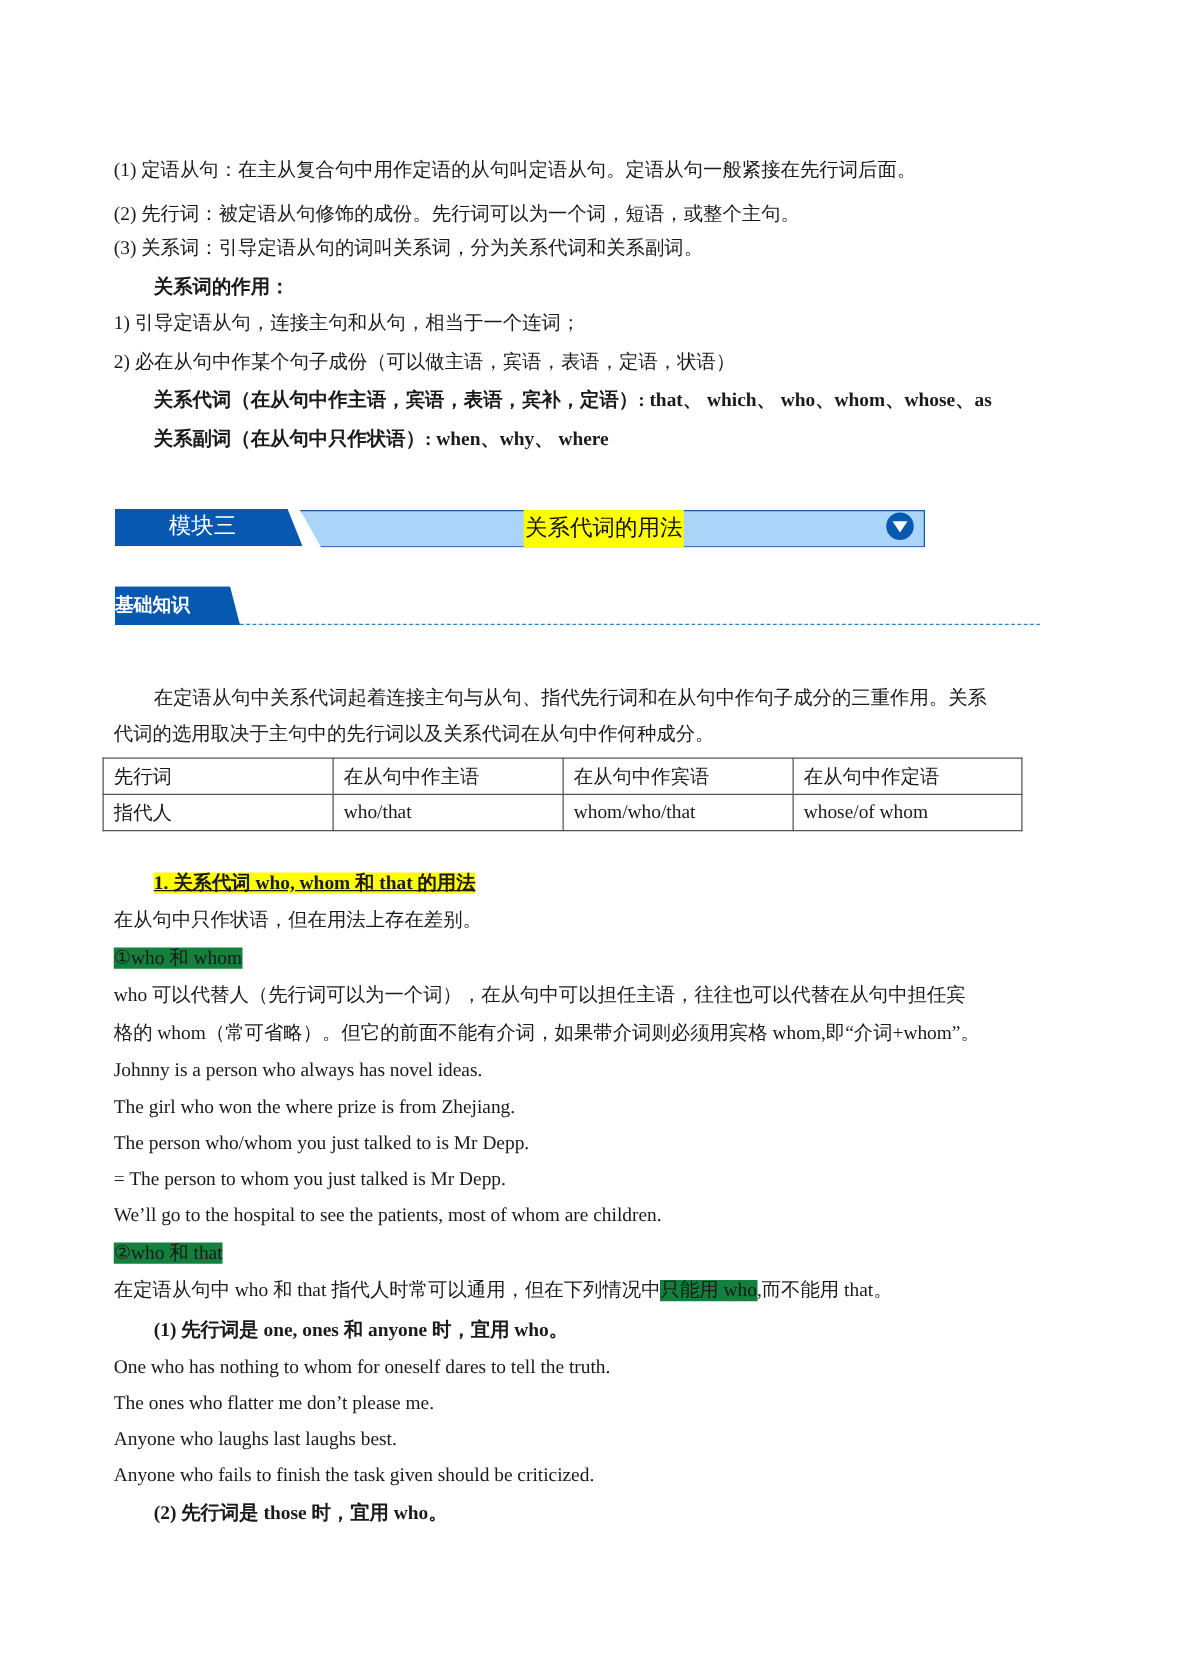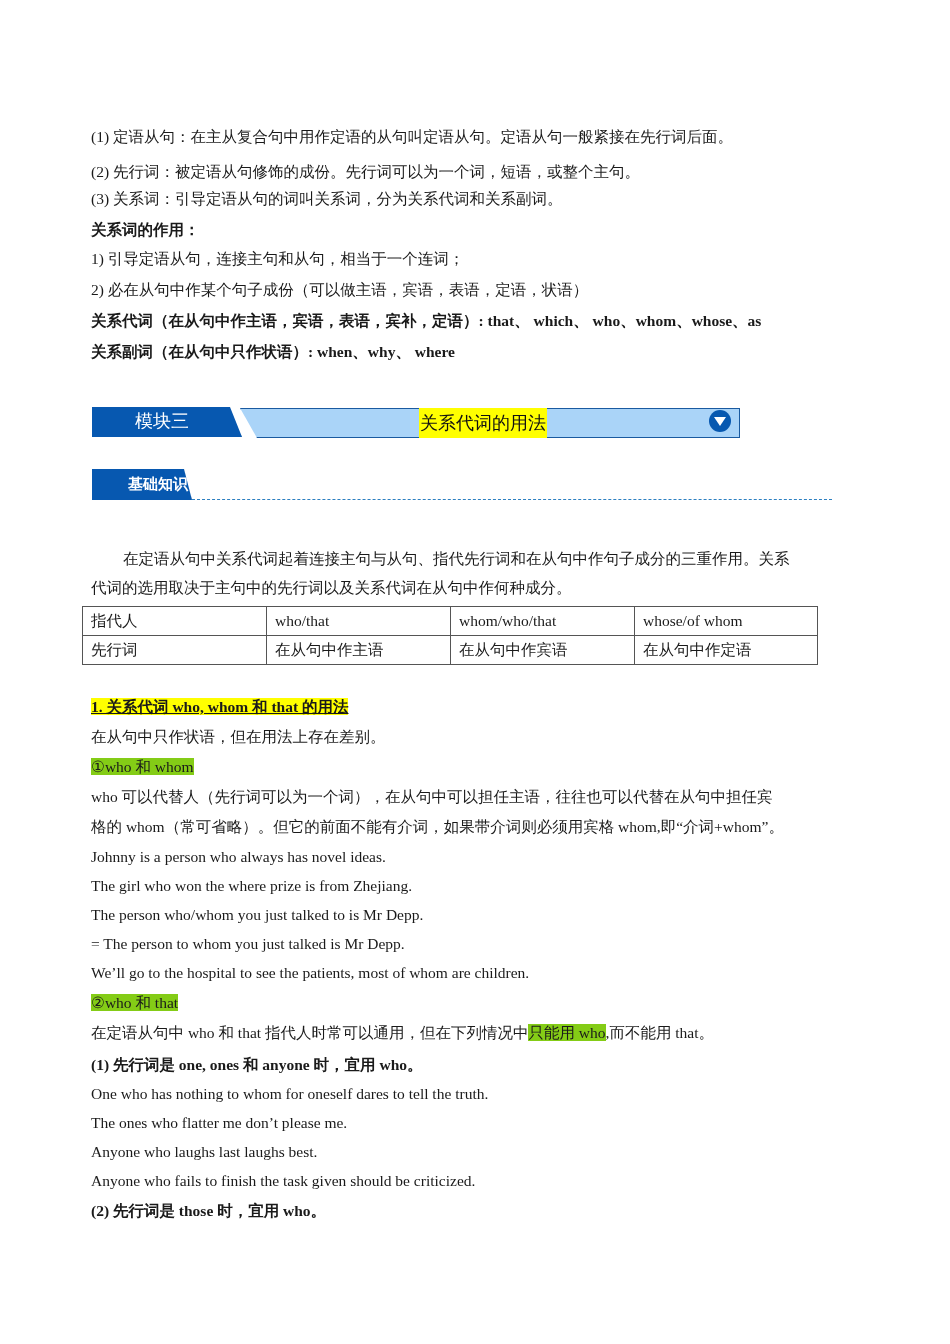--- a/index.html
+++ b/index.html
@@ -1,21 +1,21 @@
 <!DOCTYPE html>
 <html><head>
   <meta charset="utf-8">
   <style>
     html, body { margin: 0; padding: 0; background: #ffffff; }
     body { width: 950px; height: 1344px; position: relative; overflow: hidden;
            font-family: "Liberation Serif", "DejaVu Serif", serif; color: #1a1a1a; }
     .line { position: absolute; left: 91px; font-size: 15.5px; line-height: 20px; white-space: nowrap; }
-    .bold { font-weight: bold; }
+    .bold { font-weight: bold; margin-left: 32px; }
     .hl-yellow { background: #ffff00; }
-    .hl-cyan { background: #84cc16; }
+    .hl-cyan { background: #15803d; }
     .u { text-decoration: underline; }
 
     
     .banner { position: absolute; left: 92px; top: 407px; width: 648px; height: 32px; }
     .banner-left { position: absolute; left: 0; top: 0; width: 150px; height: 30px;
                    background: #0758b0; clip-path: polygon(0 0, 138px 0, 150px 30px, 0 30px);
                    box-shadow: 0 3px 3px rgba(0,0,0,0.35); }
     .banner-left-text { position: absolute; left: 0; top: 0; width: 140px; height: 34px; line-height: 28px;
                         text-align: center; color: #ffffff; font-family: "DejaVu Sans", sans-serif; font-size: 18px; }
     .banner-right { position: absolute; left: 148px; top: 1px; width: 498px; height: 28px;
@@ -24,21 +24,21 @@
     .banner-title { position: absolute; left: 327px; top: 1px; height: 26px; line-height: 26px;
                     font-family: "DejaVu Sans", sans-serif; font-size: 18px; color: #111; background: #ffff00; padding: 2px 1px; }
     .banner-icon { position: absolute; left: 617px; top: 3px; width: 22px; height: 22px; border-radius: 50%;
                    background: #0758b0; }
     .banner-icon::after { content: ""; position: absolute; left: 5px; top: 7px; width: 0; height: 0;
                           border-left: 6px solid transparent; border-right: 6px solid transparent; border-top: 9px solid #ffffff; }
 
     
     .tag { position: absolute; left: 92px; top: 469px; width: 100px; height: 31px; background: #0758b0;
            clip-path: polygon(0 0, 92px 0, 100px 31px, 0 31px); box-shadow: 0 2px 3px rgba(0,0,0,0.35); }
-    .tag-text { position: absolute; left: 92px; top: 469px; width: 96px; height: 31px; line-height: 31px; text-align: right;
+    .tag-text { position: absolute; left: 92px; top: 469px; width: 96px; height: 31px; line-height: 31px; text-align: left;
                 color: #fff; font-family: "DejaVu Sans", sans-serif; font-weight: bold; font-size: 15px; }
     .dash { position: absolute; left: 192px; top: 499px; width: 640px; border-top: 1.5px dashed #2d7fc0; }
 
     
     table.grid { position: absolute; left: 82px; top: 606px; border-collapse: collapse; font-size: 15.5px; }
     table.grid td { border: 1px solid #555; height: 28px; padding: 0 8px; vertical-align: middle; }
     table.grid td.c0 { width: 167px; }
     table.grid td.c1 { width: 167px; }
     table.grid td.c2 { width: 167px; }
     table.grid td.c3 { width: 166px; }
@@ -66,30 +66,30 @@
 <div class="tag"></div>
 <div class="tag-text">基础知识</div>
 <div class="dash"></div>
 
 <div class="line" style="top:549px; left:123px">在定语从句中关系代词起着连接主句与从句、指代先行词和在从句中作句子成分的三重作用。关系</div>
 <div class="line" style="top:578px">代词的选用取决于主句中的先行词以及关系代词在从句中作何种成分。</div>
 
 <table class="grid">
   <tbody>
       <tr>
+    <td class="c0">先行词</td>
+    <td class="c1">在从句中作主语</td>
+    <td class="c2">在从句中作宾语</td>
+    <td class="c3">在从句中作定语</td>
+  </tr>
+  <tr>
     <td class="c0">指代人</td>
     <td class="c1">who/that</td>
     <td class="c2">whom/who/that</td>
     <td class="c3">whose/of whom</td>
-  </tr>
-  <tr>
-    <td class="c0">先行词</td>
-    <td class="c1">在从句中作主语</td>
-    <td class="c2">在从句中作宾语</td>
-    <td class="c3">在从句中作定语</td>
   </tr>
 </tbody>
   </table>
 
 <div class="line bold" style="top:697px">
   <span class="hl-yellow u">1. 关系代词 who, whom 和 that 的用法</span>
 </div>
 <div class="line" style="top:727px">在从句中只作状语，但在用法上存在差别。</div>
 
 <div class="line" style="top:757px">

